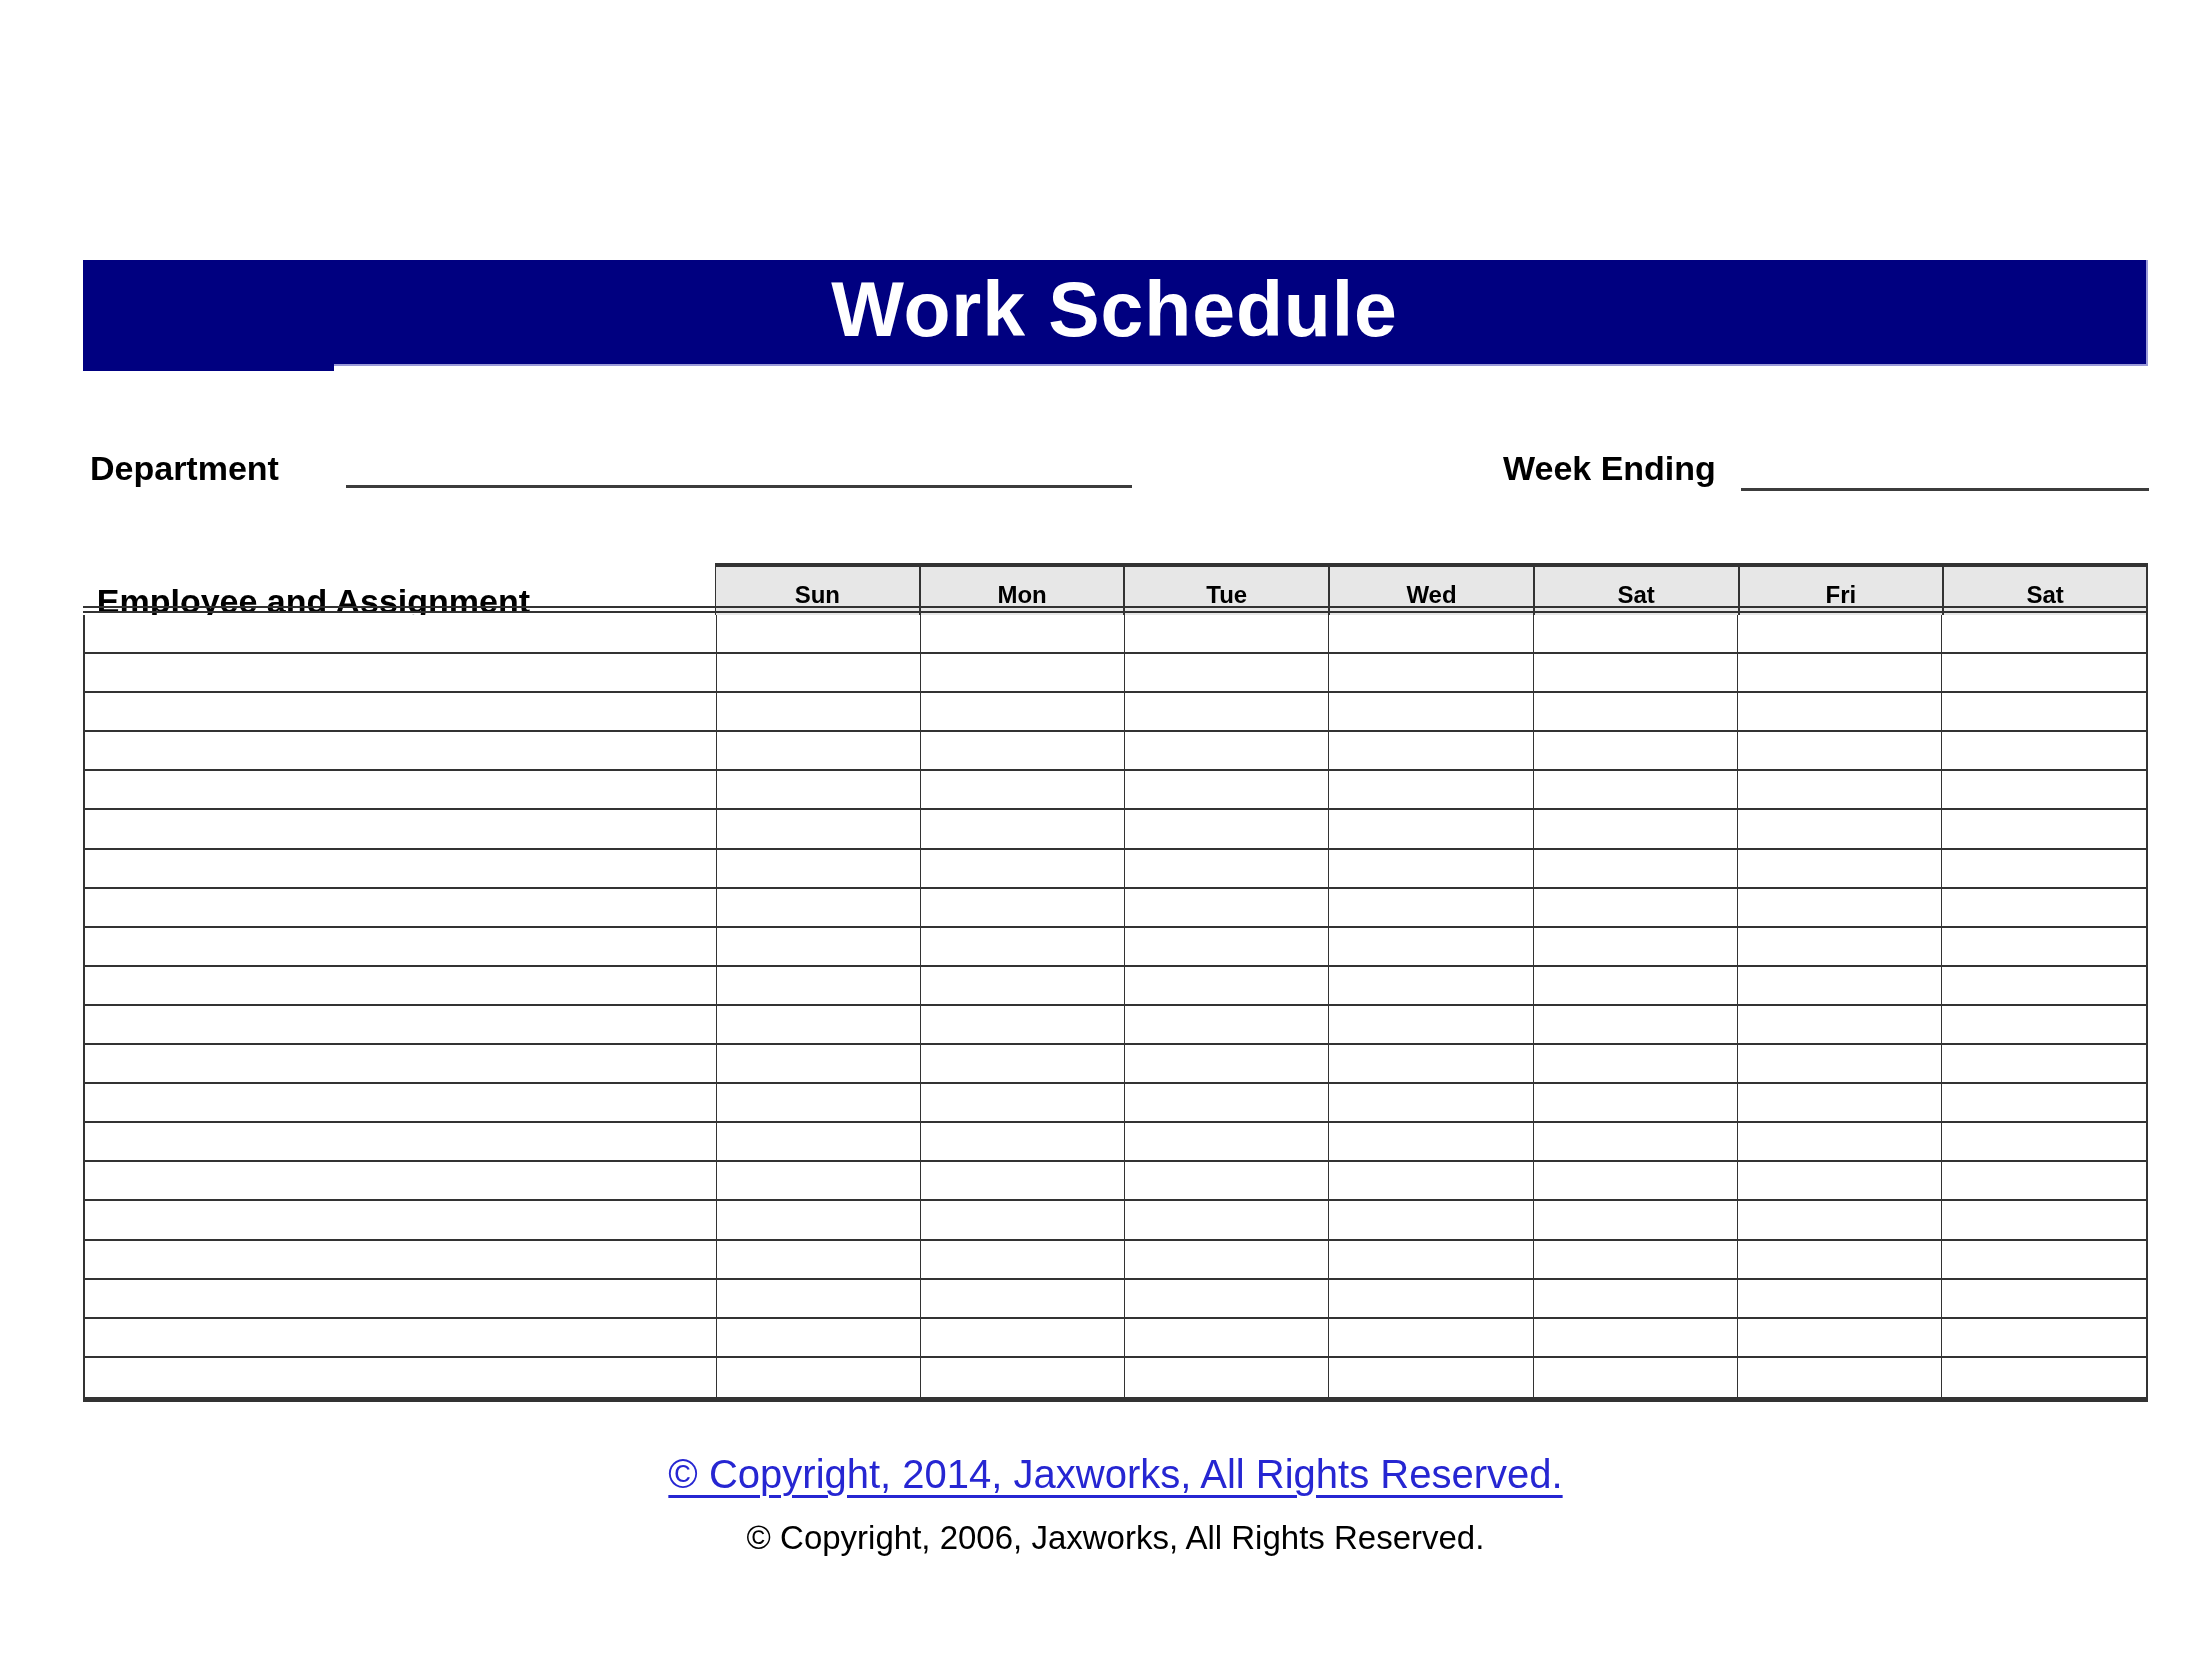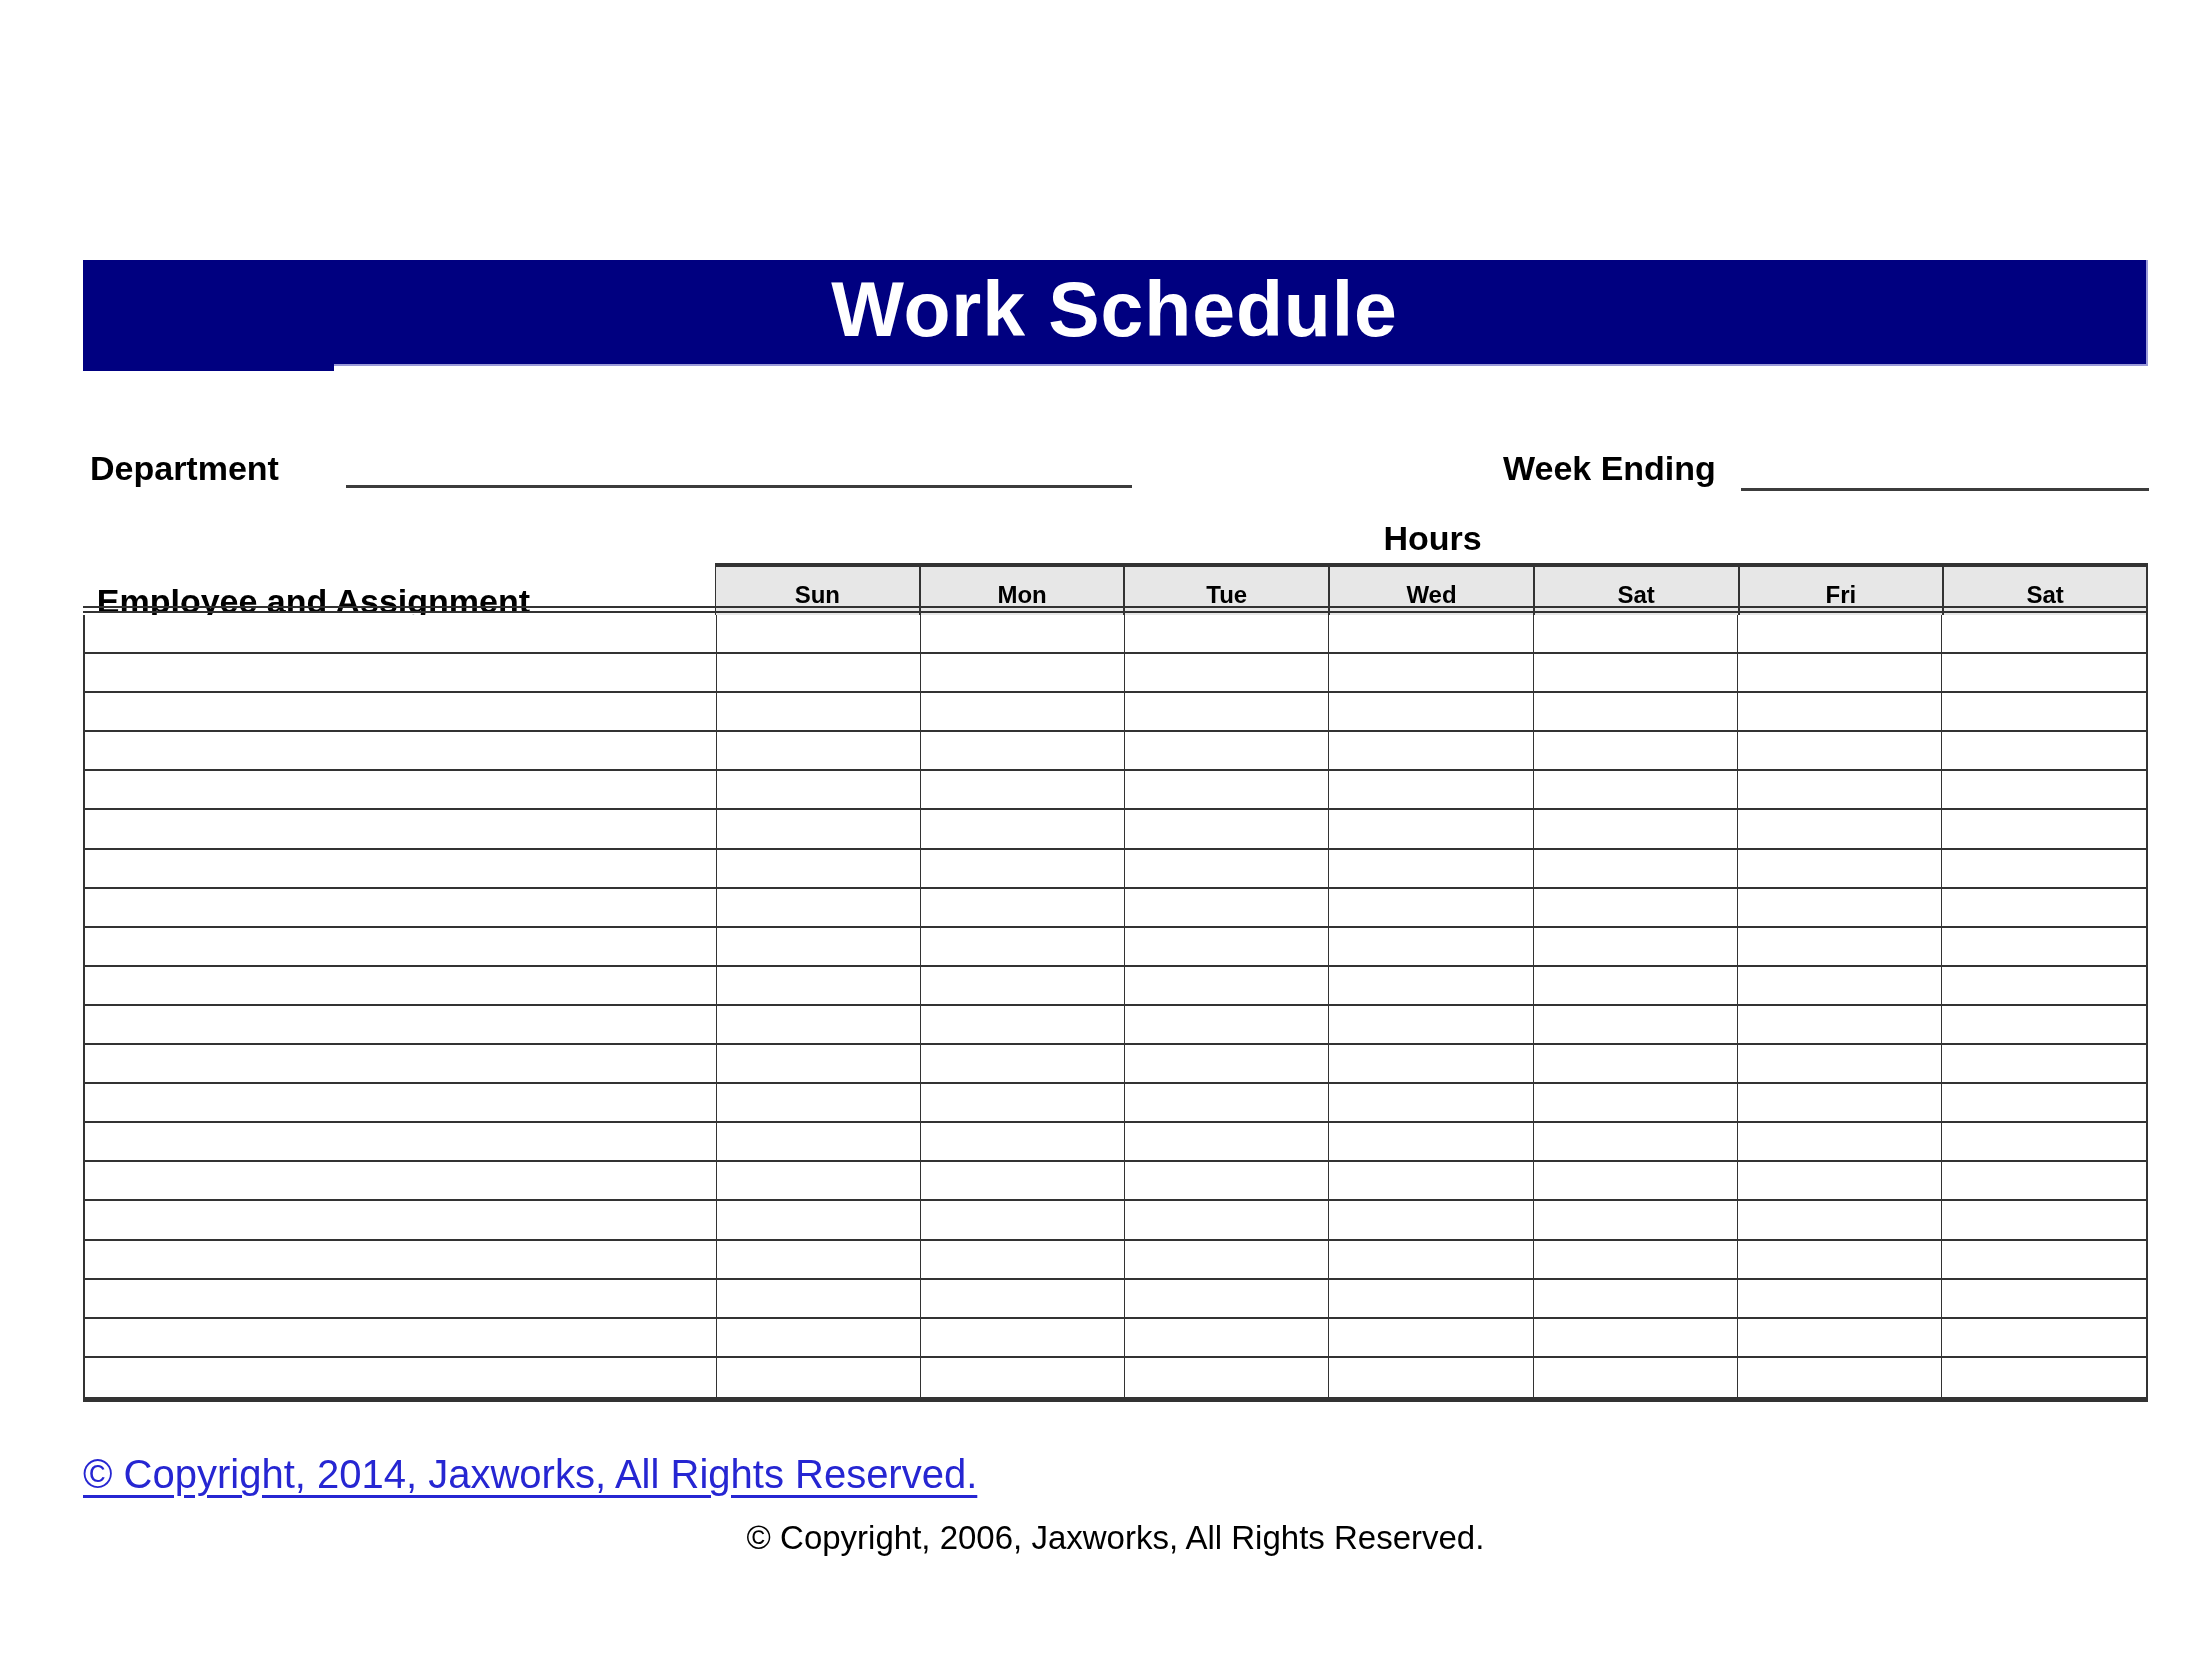--- a/index.html
+++ b/index.html
@@ -153,20 +153,21 @@
   }
   .cell:nth-child(8n) { border-right: none; }
   .cell:nth-last-child(-n+8) { border-bottom: none; }
 
   
   .footer-link-wrap {
     position: absolute;
     left: 83px;
     top: 1444px;
     width: 2065px;
+    text-align: center;
   }
   .footer-link-wrap a {
     font-size: 40px;
     color: var(--link-col, #2626d2);
     text-decoration: underline;
     text-underline-offset: 6.9px;
     text-decoration-thickness: 2.6px;
     cursor: pointer;
   }
   .footer-text {
@@ -188,21 +189,20 @@
     <h1>Work Schedule</h1>
   </header>
   <div class="banner-stub"></div>
 
   <div class="label dept-label">Department</div>
   <div class="blank-line dept-blank"></div>
 
   <div class="label week-label">Week Ending</div>
   <div class="blank-line week-blank"></div>
 
-  <div class="hours-label">Hours</div>
 
   <div class="thead" id="thead">
     <div class="th-emp">Employee and Assignment</div>
 
   <div class="th-day">Sun</div>
       <div class="th-day">Mon</div>
       <div class="th-day">Tue</div>
       <div class="th-day">Wed</div>
       <div class="th-day">Sat</div>
       <div class="th-day">Fri</div>

